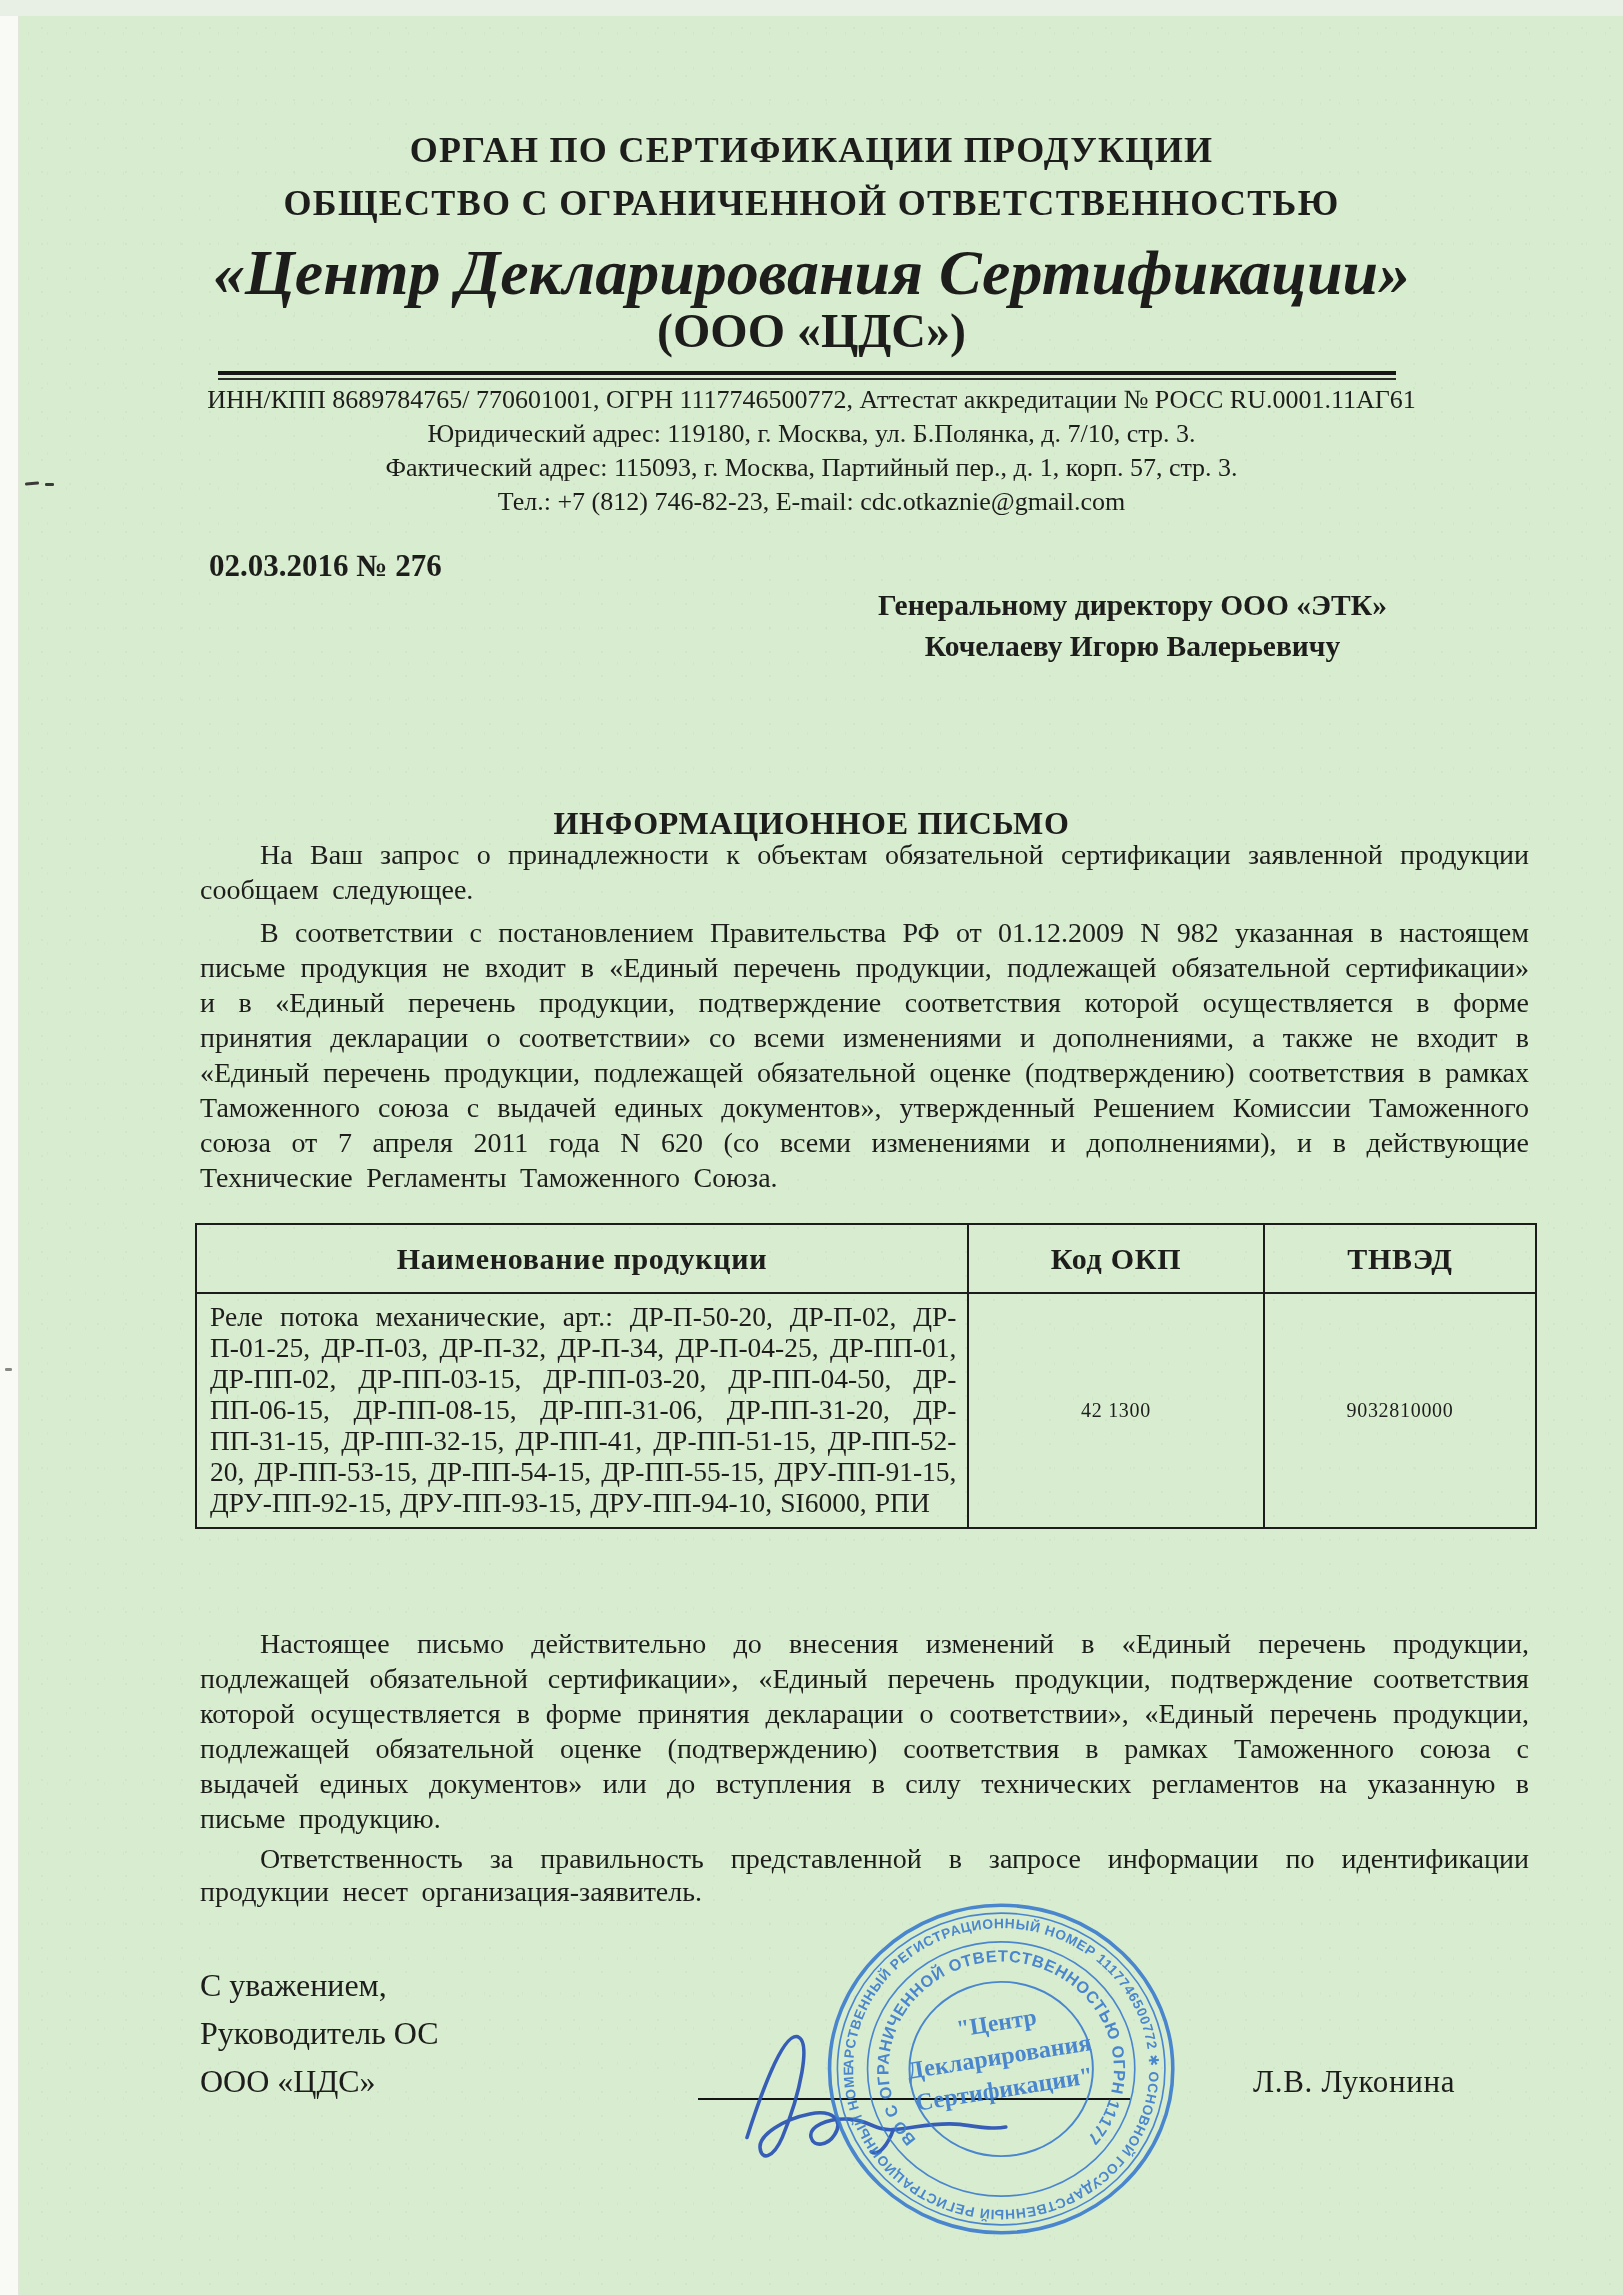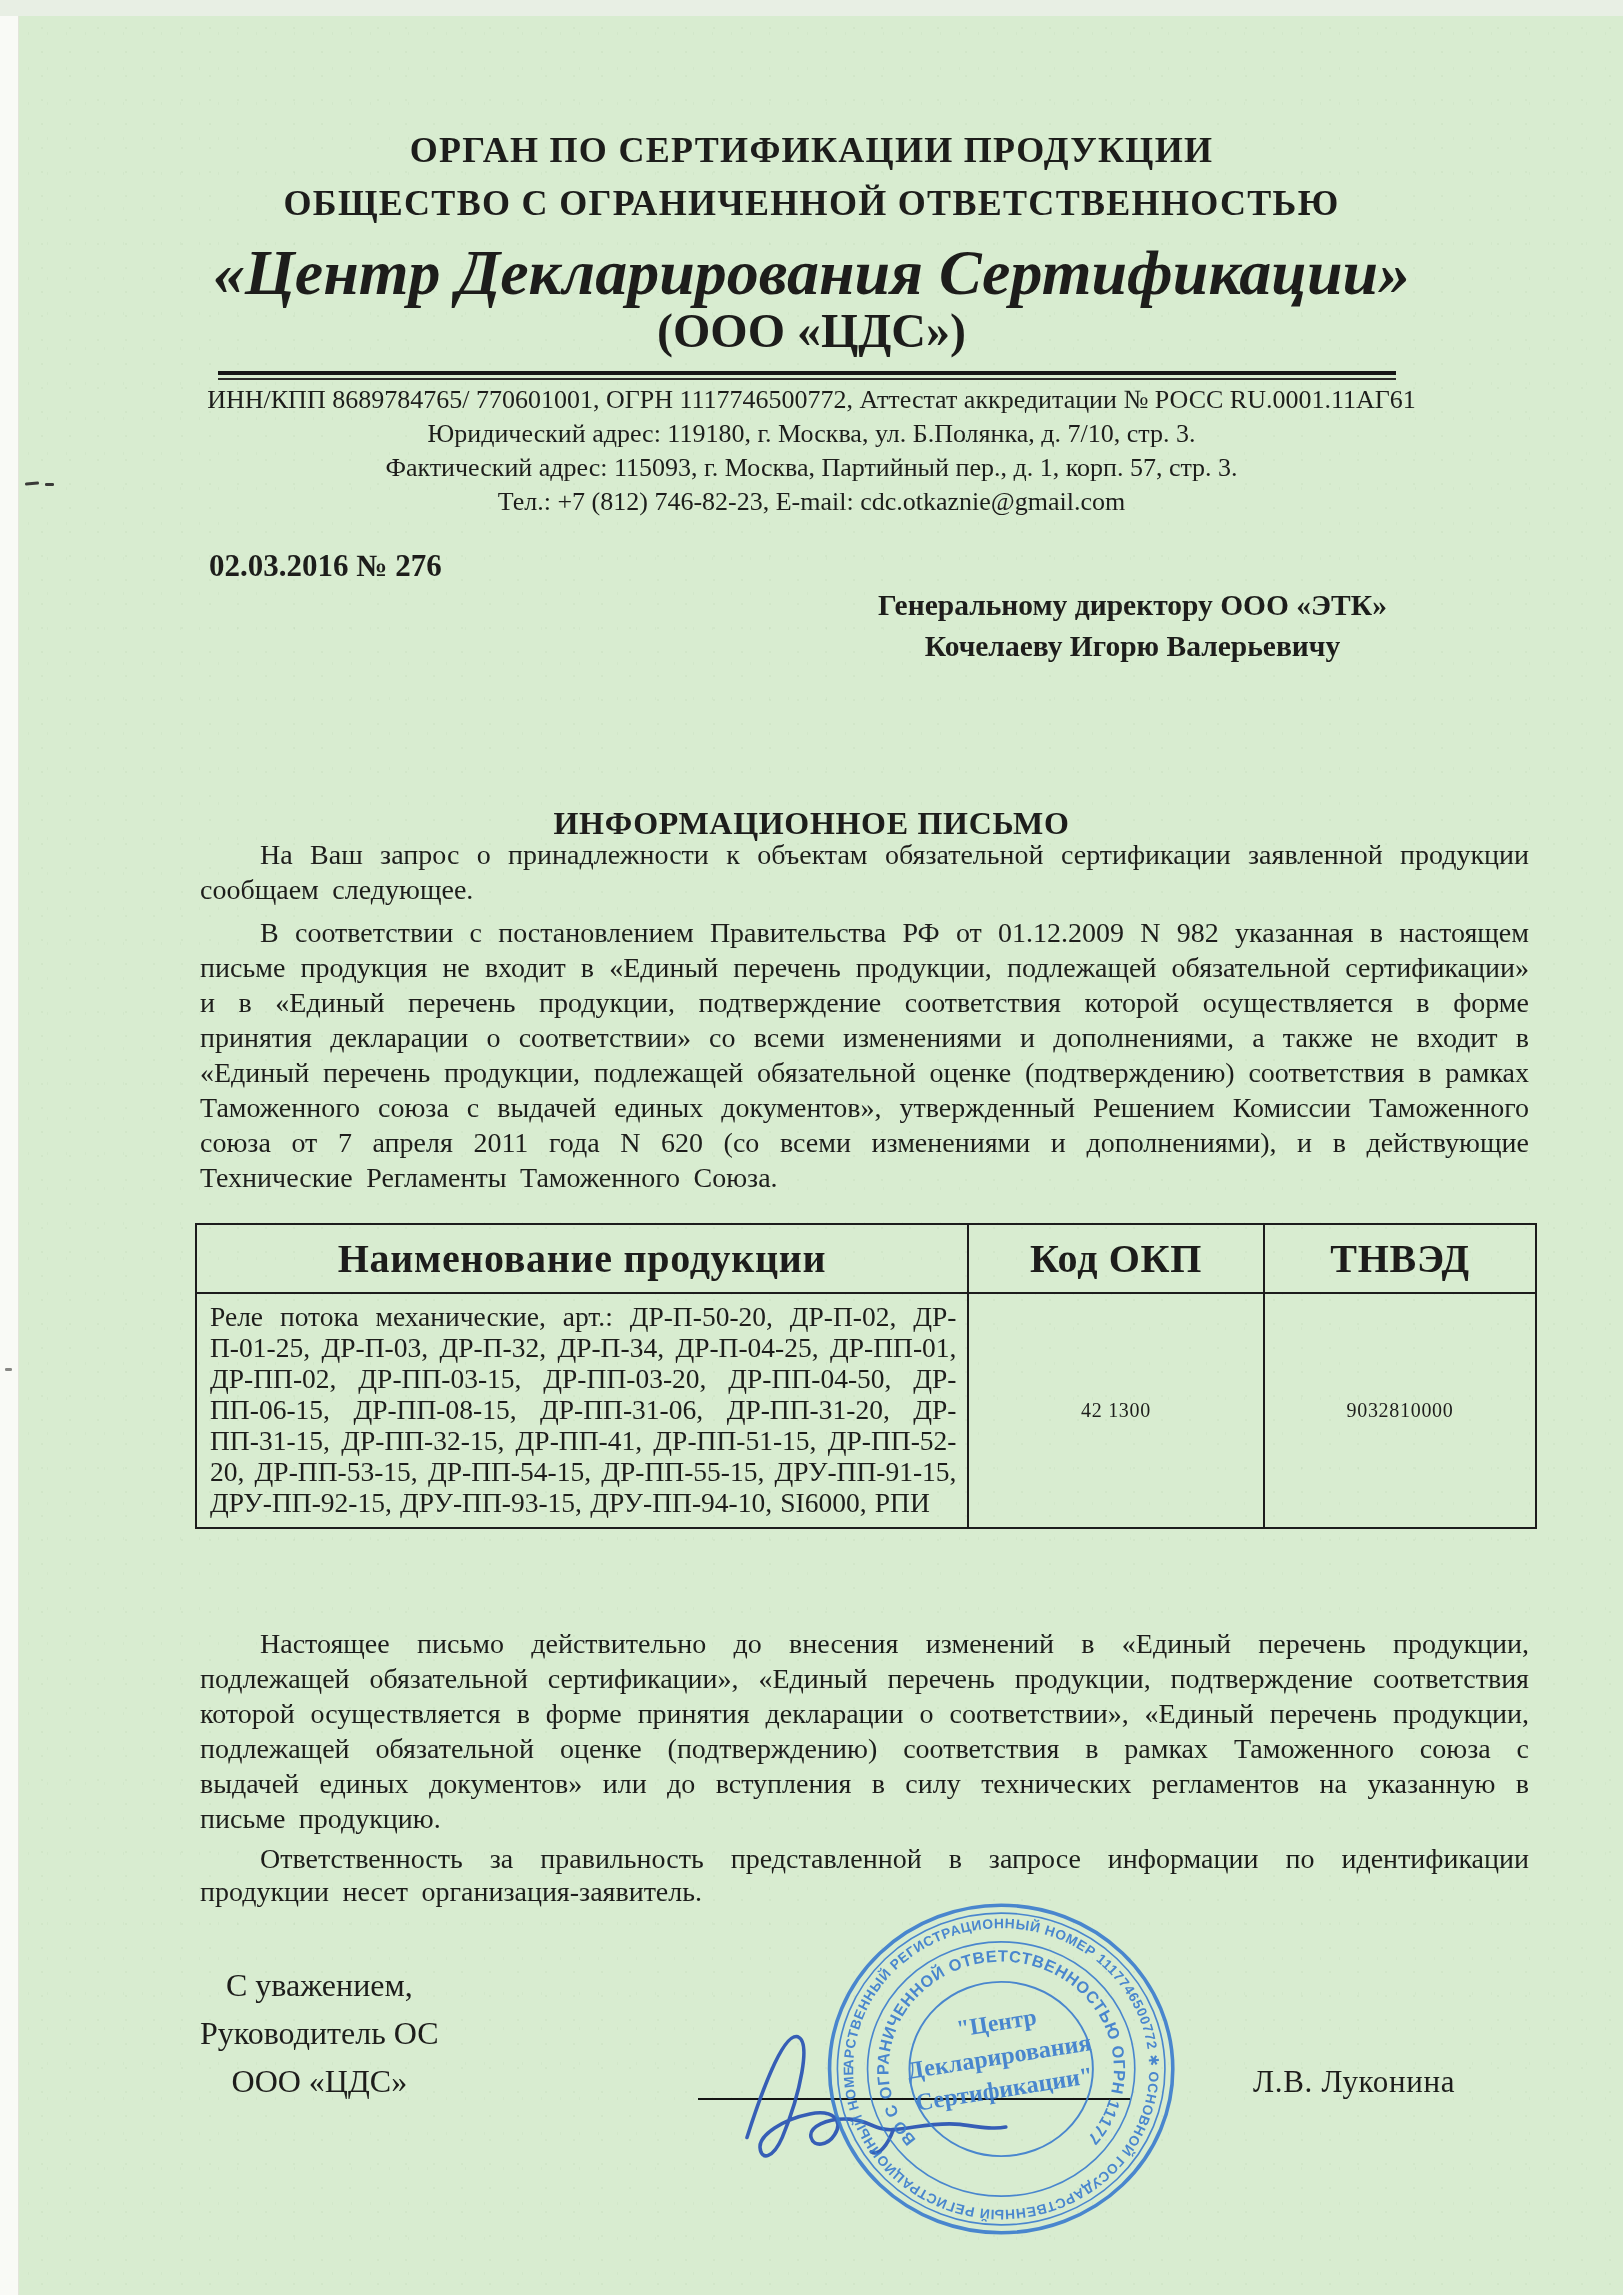--- a/index.html
+++ b/index.html
@@ -46,29 +46,29 @@
   .p2{top:899px;}
   .p3{top:1610px;}
   .p4{top:1826px;line-height:33px;}
   table.codes{
     position:absolute;top:1207px;left:195px;width:1341px;
     border-collapse:collapse;table-layout:fixed;
     background:transparent;
   }
   table.codes th,table.codes td{border:2.6px solid #1c1c1c;}
   table.codes th{
-    height:65px;font-size:40px;font-weight:bold;text-align:center;vertical-align:middle;
+    height:65px;font-size:30px;font-weight:bold;text-align:center;vertical-align:middle;
     letter-spacing:0.7px;
   }
   td.products{
     font-size:27.5px;line-height:31px;text-align:justify;
     padding:6.5px 10.5px 9.2px 13px;word-spacing:1.3px;vertical-align:top;
   }
   td.codecell{text-align:center;vertical-align:middle;font-size:20px;letter-spacing:0.7px;}
-  .closing{top:1945px;left:200px;font-size:32px;line-height:48px;text-align:center;}
+  .closing{top:1945px;left:200px;font-size:32px;line-height:48px;}
   .sig-line{top:2082px;left:698px;width:432px;height:0;border-top:2.6px solid #141414;}
   .lukonina{top:2047px;left:1253px;font-size:31px;line-height:38px;letter-spacing:0.7px;}
   .stamp-svg{left:823px;top:1882px;width:357px;height:342px;opacity:0.9;}
   .scribble-svg{left:730px;top:1993px;width:281px;height:151px;}
   .artifact{background:#3a3a38;border-radius:1.3px;}
   .a1{top:466px;left:25px;width:14.4px;height:3.3px;transform:rotate(-4deg);}
   .a2{top:467px;left:45px;width:9.2px;height:2.6px;}
   .a3{top:1352px;left:5.2px;width:6.5px;height:2.6px;opacity:.6;}
   .stamp-text{font-family:"Liberation Sans","DejaVu Sans",sans-serif;font-weight:bold;}
   .stamp-serif{font-family:"Liberation Serif","DejaVu Serif",serif;font-weight:bold;}

